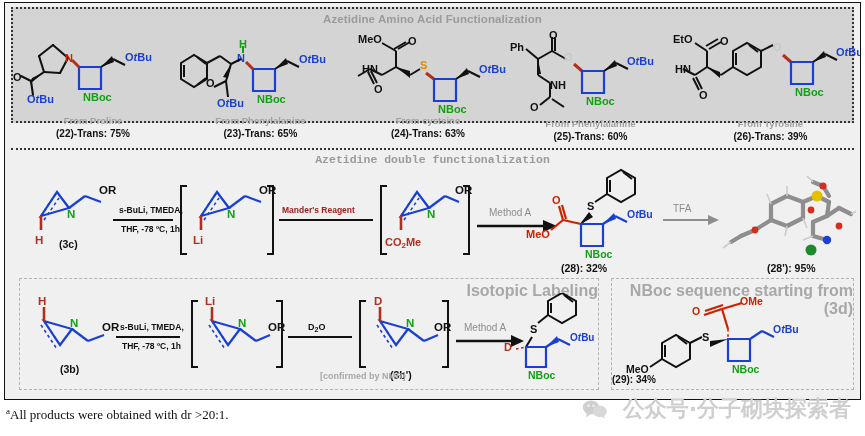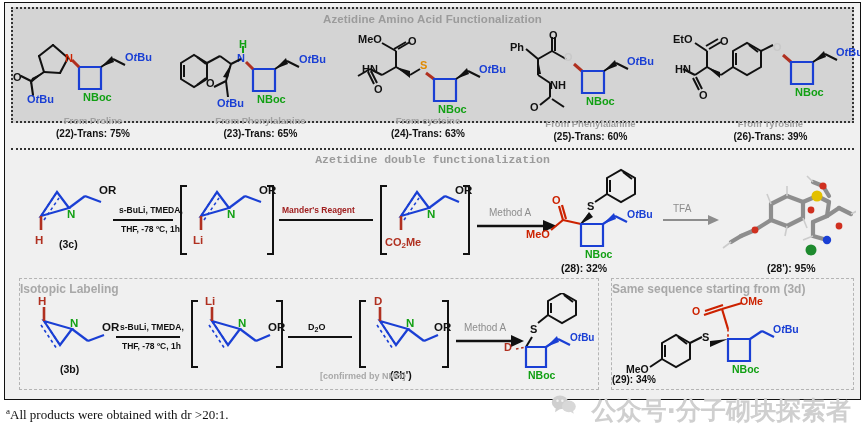--- a/index.html
+++ b/index.html
@@ -48,36 +48,36 @@
     position: absolute; left: 6px; top: 145px; right: 6px; height: 248px;
     background: #f0f0f0;
     border-top: 2px dotted #333;
   }
   .sub-box {
     position: absolute;
     border: 1.5px dashed #b4b4b4;
     background: #f0f0f0;
   }
   .sub-title {
-    text-align: left; font-size: 12px; font-weight: bold;
+    text-align: right; font-size: 16px; font-weight: bold;
     color: #a8a8a8; padding-top: 3px;
   }
   .note-nmr { font-size: 9px; color: #a8a8a8; font-weight: bold; }
 
   
   .footnote {
     position: absolute; left: 6px; top: 406px;
     font-family: Liberation Serif, serif;
     font-size: 13px; color: #111;
   }
   .footnote sup { font-size: 9px; }
   .watermark {
     position: absolute; right: 14px; top: 394px;
-    display: flex; align-items: flex-start; gap: 15px;
-    color: #cfcfcf; font-size: 25px; font-weight: bold;
+    display: flex; align-items: center; gap: 15px;
+    color: #cfcfcf; font-size: 22px; font-weight: bold;
     font-family: "DejaVu Sans", sans-serif;
     pointer-events: none;
   }
   .wechat-ico { width: 26px; height: 20px; }
   text { font-family: "Liberation Sans", sans-serif; }
 </style>
 </head>
 <body>
 
 <div class="figure-frame">
@@ -535,21 +535,21 @@
             <path d="M496 56 L506 54"></path>
           </g>
           <text x="508" y="86" font-size="10.5" font-weight="bold" fill="#12a014">NBoc</text>
         </g>
       </svg>
 
       <div class="note-nmr" style="position:absolute;left:300px;top:92px;width:140px;">[confirmed by NMR]</div>
     </div>
 
     <div class="sub-box" style="left:600px; top:128px; width:243px; height:112px;">
-      <div class="sub-title">Same sequence starting from (3d)</div>
+      <div class="sub-title">NBoc sequence starting from (3d)</div>
 
       <svg width="241" height="94" viewBox="0 0 241 94" style="position:absolute;left:0;top:12px;">
 
         <g stroke="#cc2200" stroke-width="2.2" fill="none">
           <path d="M92 24 L110 18"></path>
             <path d="M93 20 L111 14"></path>
           <path d="M110 18 L130 12"></path>
           <path d="M110 18 L116 38"></path>
         </g>
         <text x="80" y="24" font-size="10.5" font-weight="bold" fill="#cc2200">O</text>

